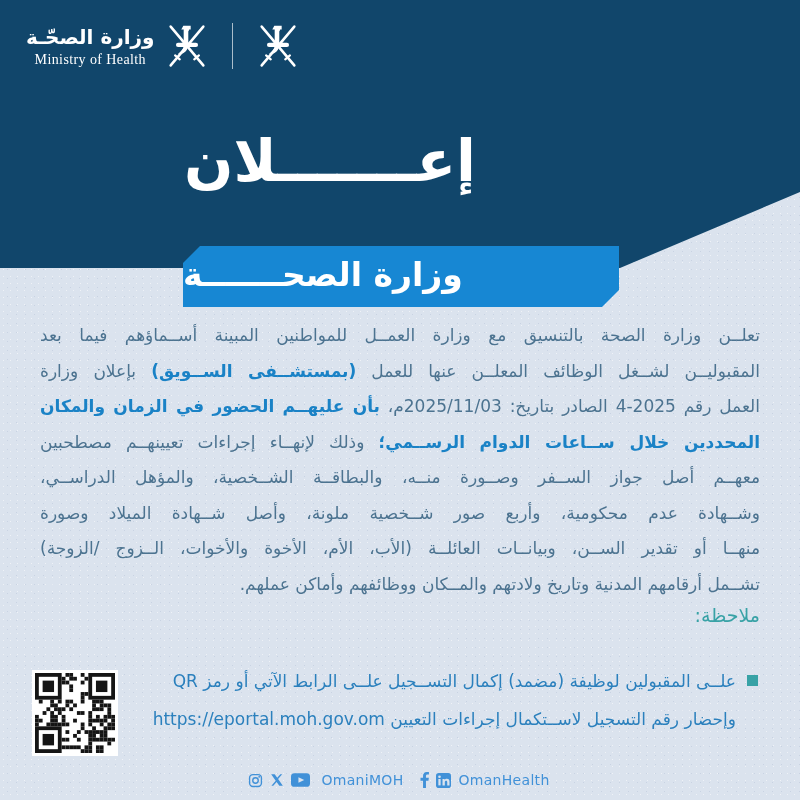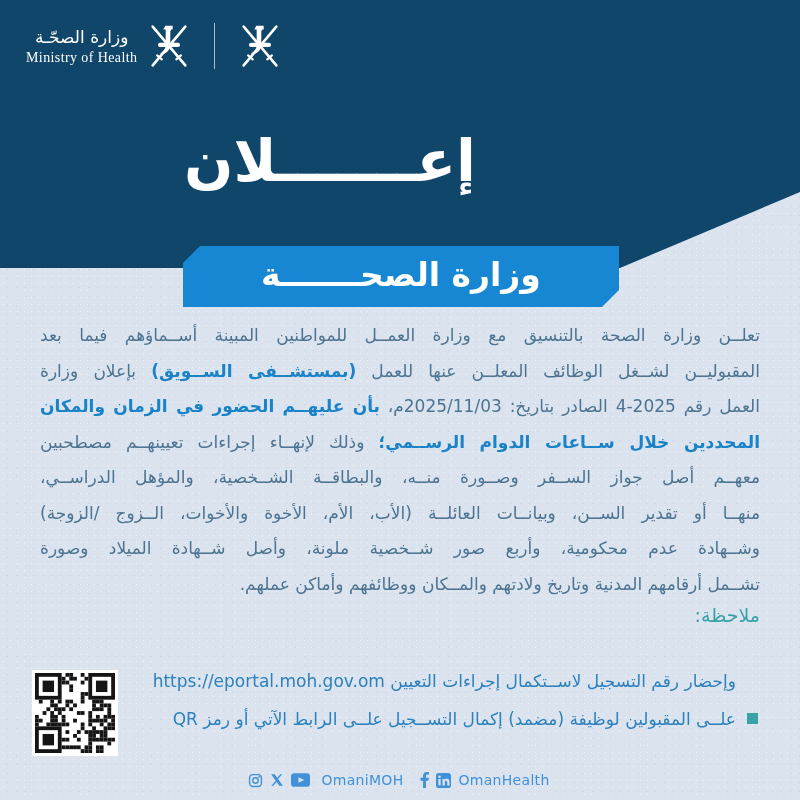--- a/index.html
+++ b/index.html
@@ -16,30 +16,30 @@
       radial-gradient(rgba(160,178,202,.30) .6px, transparent .9px) 3px 4px/9px 9px,
       var(--bg);
   }
   
   .navy{position:absolute;left:0;top:0;width:800px;height:270px;background:var(--navy);
     clip-path:polygon(0 0,800px 0,800px 192px,620px 268px,0 268px);}
   
   .gov-header{position:absolute;top:22px;left:26px;display:flex;align-items:center;gap:22px;color:var(--white);}
   .logo-group{display:flex;align-items:center;gap:9px;}
   .logo-text{display:flex;flex-direction:column;align-items:center;gap:3px;}
-  .logo-ar{font-size:17px;font-weight:normal;letter-spacing:.5px;}
+  .logo-ar{font-size:20px;font-weight:bold;letter-spacing:.5px;}
   .logo-en{font-family:Liberation Serif, serif;font-size:14px;letter-spacing:.4px;white-space:nowrap;}
   .emblem{width:46px;height:48px;color:var(--white);}
   .logo-divider{width:1px;height:46px;background:rgba(255,255,255,.65);}
   
   .big-title{position:absolute;top:128px;left:0;width:660px;text-align:center;
     color:var(--white);font-size:58px;font-weight:bold;line-height:1.15;direction:rtl;}
   .banner{position:absolute;left:183px;top:246px;width:436px;height:61px;background:var(--banner-blue);
     clip-path:polygon(17px 0,100% 0,100% calc(100% - 17px),calc(100% - 17px) 100%,0 100%,0 17px);
-    display:flex;align-items:center;justify-content:center;}
+    display:flex;align-items:center;justify-content:flex-start;}
   .banner-label{color:var(--white);font-size:33px;font-weight:bold;direction:rtl;padding-bottom:4px;}
   
   .content{position:absolute;top:318px;left:40px;right:40px;direction:rtl;}
   .bline{font-size:17px;height:35.5px;line-height:35.5px;overflow:hidden;color:var(--body-text);
     text-align:justify;text-align-last:justify;}
   .bline.last{text-align:right;text-align-last:right;}
   .b{color:var(--highlight-blue);font-weight:bold;}
   .note-label{color:var(--teal);font-size:19px;line-height:26px;text-align:right;}
   
   .notes{position:absolute;top:662px;left:140px;right:40px;direction:rtl;}
@@ -107,33 +107,33 @@
   <div class="banner">
     <div class="banner-label">وزارة الصحـــــــة</div>
   </div>
 
   <div class="content">
     <div class="bline"><span>تعلــن وزارة الصحة بالتنسيق مع وزارة العمــل للمواطنين المبينة أســماؤهم فيما بعد</span></div>
     <div class="bline"><span>المقبوليــن لشــغل الوظائف المعلــن عنها للعمل </span><span class="b">(بمستشــفى الســويق)</span><span> بإعلان وزارة</span></div>
     <div class="bline"><span>العمل رقم 2025-4 الصادر بتاريخ: 2025/11/03م، </span><span class="b">بأن عليهــم الحضور في الزمان والمكان</span></div>
     <div class="bline"><span class="b">المحددين خلال ســاعات الدوام الرســمي؛</span><span> وذلك لإنهــاء إجراءات تعيينهــم مصطحبين</span></div>
     <div class="bline"><span>معهــم أصل جواز الســفر وصــورة منــه، والبطاقــة الشــخصية، والمؤهل الدراســي،</span></div>
+    <div class="bline"><span>وشــهادة عدم محكومية، وأربع صور شــخصية ملونة، وأصل شــهادة الميلاد وصورة</span></div>
     <div class="bline"><span>منهــا أو تقدير الســن، وبيانــات العائلــة (الأب، الأم، الأخوة والأخوات، الــزوج /الزوجة)</span></div>
-    <div class="bline"><span>وشــهادة عدم محكومية، وأربع صور شــخصية ملونة، وأصل شــهادة الميلاد وصورة</span></div>
     <div class="bline last"><span>تشــمل أرقامهم المدنية وتاريخ ولادتهم والمــكان ووظائفهم وأماكن عملهم.</span></div>
     <div class="note-label">ملاحظة:</div>
   </div>
 
   <div class="notes">
-    <div class="note-line">
-      <span>وإحضار رقم التسجيل لاســتكمال إجراءات التعيين </span><a class="url" href="#">https://eportal.moh.gov.om</a>
-    </div>
     <div class="note-line">
       <span class="note-bullet"></span>
       <span>علــى المقبولين لوظيفة (مضمد) إكمال التســجيل علــى الرابط الآتي أو رمز QR</span>
+    </div>
+    <div class="note-line">
+      <span>وإحضار رقم التسجيل لاســتكمال إجراءات التعيين </span><a class="url" href="#">https://eportal.moh.gov.om</a>
     </div>
   </div>
 
   <div class="qr">
     <svg viewBox="0 0 84 84">
         <rect x="32" y="0" width="4" height="4" fill="#151515"></rect>
         <rect x="36" y="0" width="4" height="4" fill="#151515"></rect>
         <rect x="48" y="0" width="4" height="4" fill="#151515"></rect>
         <rect x="28" y="4" width="4" height="4" fill="#151515"></rect>
         <rect x="36" y="4" width="4" height="4" fill="#151515"></rect>

